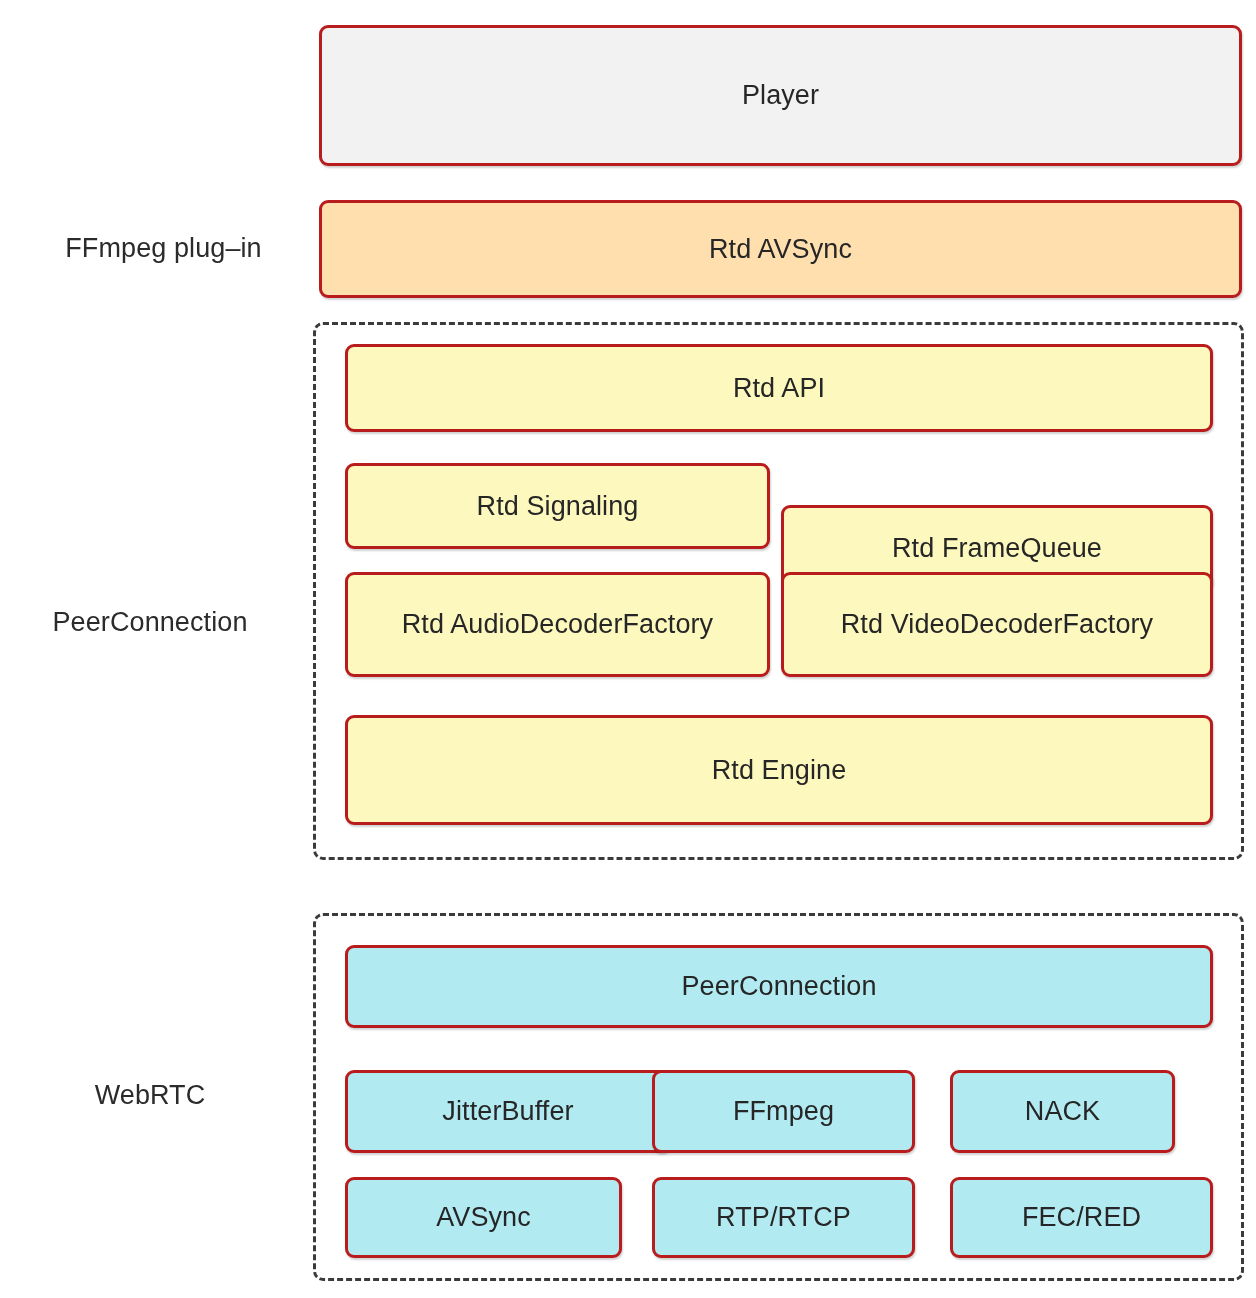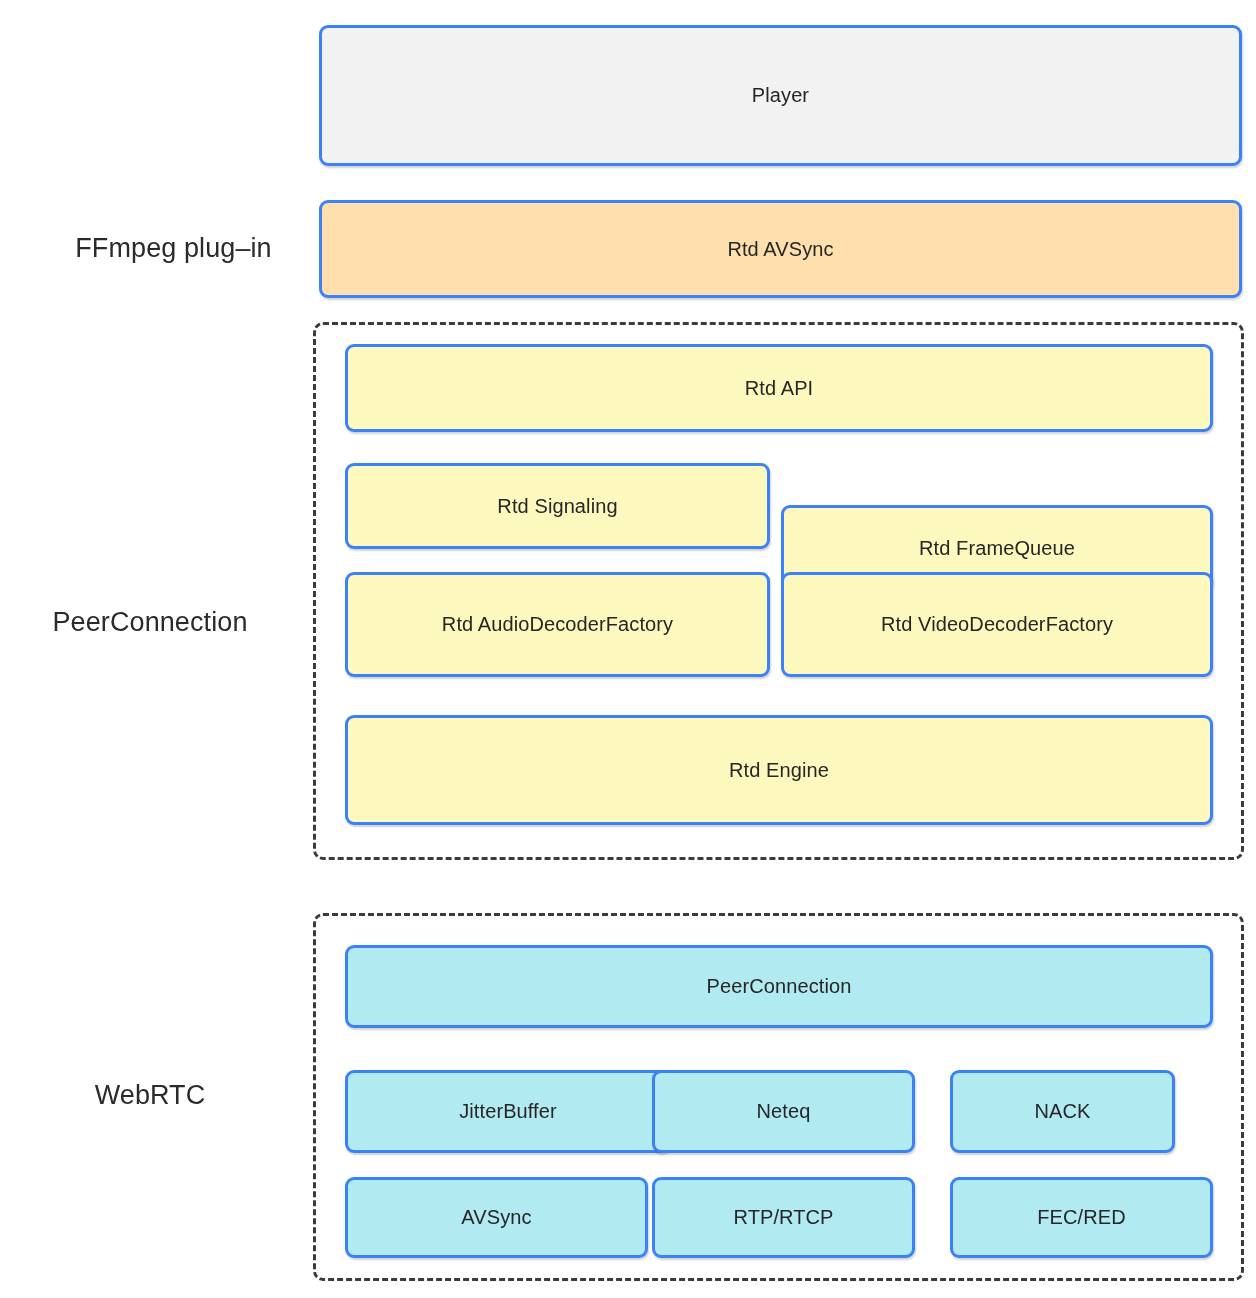--- a/index.html
+++ b/index.html
@@ -20,34 +20,34 @@
   
   .side-label {
     position: absolute;
     color: #2b2b2b;
     font-size: 27px;
     line-height: 1.1;
     letter-spacing: 0.1px;
     white-space: nowrap;
     text-align: center;
   }
-  #label-ffmpeg { left: 16px;  top: 234px; width: 300px; padding-left: 15px; }
+  #label-ffmpeg { left: 6px;  top: 234px; width: 300px; padding-left: 15px; }
   #label-engine { left: 0px;  top: 608px; width: 300px; }
   #label-webrtc { left: 0px;  top: 1081px; width: 300px; }
 
   
   .node {
     position: absolute;
-    border: 3px solid #3b82f6;
+    border: 3px solid #b91c1c;
     border-radius: 9px;
     display: flex;
     align-items: center;
     justify-content: center;
     color: #262626;
-    font-size: 20px;
+    font-size: 27px;
     letter-spacing: 0.1px;
     text-align: center;
     box-shadow: 1px 2px 2px rgba(0,0,0,0.18);
   }
   .node.gray   { background: #f2f2f2; }
   .node.orange { background: #ffdfae; }
   .node.yellow { background: #fdf8bd; }
   .node.blue   { background: #b2eaf2; }
 
   
@@ -68,21 +68,21 @@
   #node-framequeue  { left: 781px; top: 463px;  width: 432px; height: 86px; margin-top: 42px;  }
   #node-audiodec    { left: 345px; top: 572px;  width: 425px; height: 105px; }
   #node-videodec    { left: 781px; top: 572px;  width: 432px; height: 105px; }
   #node-rtd-engine  { left: 345px; top: 715px;  width: 868px; height: 110px; }
 
   #group-webrtc     { left: 313px; top: 913px;  width: 931px; height: 368px; }
   #node-peerconn    { left: 345px; top: 945px;  width: 868px; height: 83px;  }
   #node-jitter      { left: 345px; top: 1070px; width: 326px; height: 83px;  }
   #node-neteq       { left: 652px; top: 1070px; width: 263px; height: 83px;  }
   #node-nack        { left: 950px; top: 1070px; width: 225px; height: 83px;  }
-  #node-avsync      { left: 345px; top: 1177px; width: 303px; height: 81px;  }
+  #node-avsync      { left: 345px; top: 1177px; width: 277px; height: 81px;  }
   #node-rtprtcp     { left: 652px; top: 1177px; width: 263px; height: 81px;  }
   #node-fecred      { left: 950px; top: 1177px; width: 263px; height: 81px;  }
 </style>
 </head>
 <body>
 
 <div id="diagram">
 
   <div class="side-label" id="label-ffmpeg">FFmpeg plug–in</div>
 
@@ -107,21 +107,21 @@
   <div class="node yellow" id="node-videodec">Rtd VideoDecoderFactory</div>
 
   <div class="node yellow" id="node-rtd-engine">Rtd Engine</div>
 
   <div class="group" id="group-webrtc"></div>
 
   <div class="node blue" id="node-peerconn">PeerConnection</div>
 
   <div class="node blue" id="node-jitter">JitterBuffer</div>
 
-  <div class="node blue" id="node-neteq">Neteq</div>
+  <div class="node blue" id="node-neteq">FFmpeg</div>
 
   <div class="node blue" id="node-nack">NACK</div>
 
   <div class="node blue" id="node-avsync">AVSync</div>
 
   <div class="node blue" id="node-rtprtcp">RTP/RTCP</div>
 
   <div class="node blue" id="node-fecred">FEC/RED</div>
 
 </div>

